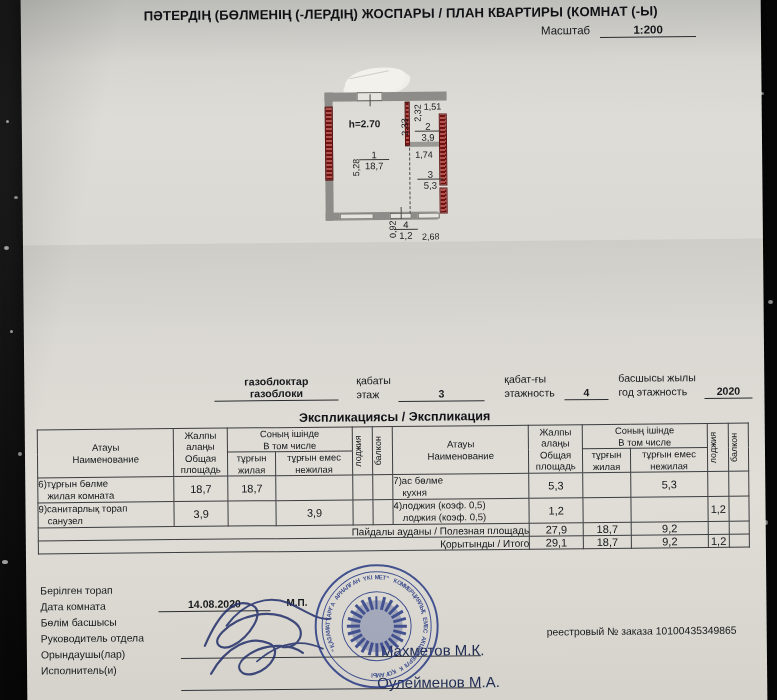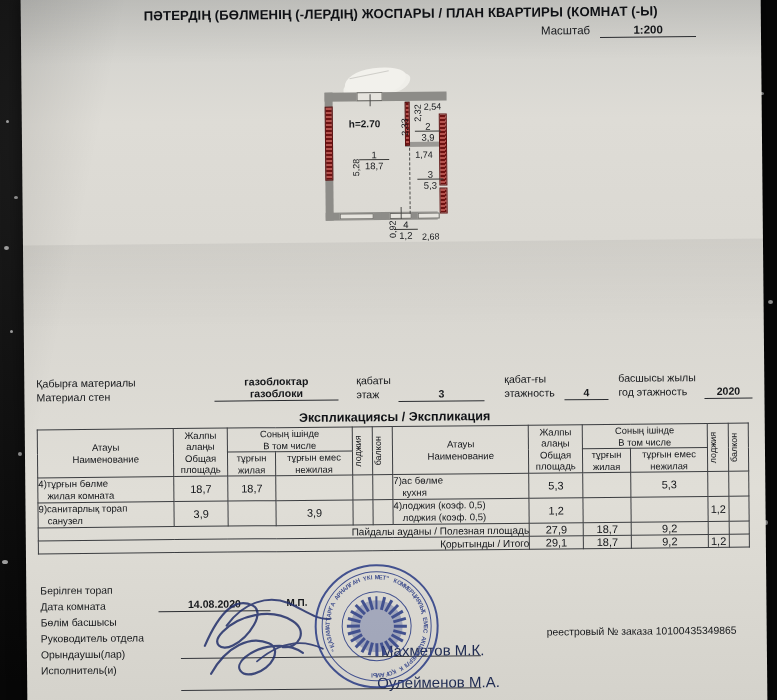--- a/index.html
+++ b/index.html
@@ -277,41 +277,37 @@
           <span class="a">18,7</span>
         </div>
         <div class="plan-txt rot90" style="left:34px; top:96px;">5,28</div>
 
         <div class="room-num" style="left:98px; top:42px; width:26px;">
           <span class="n">2</span>
           <span class="a">3,9</span>
         </div>
         <div class="plan-txt rot90" style="left:83px; top:56px;">2,33</div>
         <div class="plan-txt rot90" style="left:96px; top:42px;">2,32</div>
-        <div class="plan-txt" style="left:107px; top:22px;">2,54</div>
+        <div class="plan-txt" style="left:107px; top:22px;">1,51</div>
         <div class="plan-txt" style="left:98px; top:70px;">1,74</div>
 
         <div class="room-num" style="left:100px; top:90px; width:26px;">
           <span class="n">3</span>
           <span class="a">5,3</span>
         </div>
 
         <div class="room-num" style="left:76px; top:140px; width:24px;">
           <span class="n">4</span>
           <span class="a">1,2</span>
         </div>
         <div class="plan-txt rot90" style="left:70px; top:158px;">0,92</div>
         <div class="plan-txt" style="left:104px; top:152px;">2,68</div>
       </div>
 
       <div class="mat-row">
-        <div class="mat-cell" style="left:0; top:0;">
-          <div class="mat-k">Қабырға материалы</div>
-          <div class="mat-r">Материал стен</div>
-        </div>
         <div class="mat-cell" style="left:178px; top:0; text-align:center;">
           <div style="font-weight:bold;">газоблоктар</div>
           <div><span class="ul-val" style="width:124px;">газоблоки</span></div>
         </div>
         <div class="mat-cell" style="left:320px; top:0;">
           <div class="mat-k">қабаты</div>
           <div class="mat-r">этаж</div>
         </div>
         <div class="mat-cell" style="left:362px; top:13.5px;">
           <span class="ul-val" style="width:86px;">3</span>
@@ -394,21 +390,21 @@
             </th>
             <th class="th-nliv hdr-sub">
               <div>тұрғын емес</div>
               <div>нежилая</div>
             </th>
           </tr>
         </thead>
         <tbody>
           <tr>
             <td class="cell-name">
-              <span>4)тұрғын бөлме</span>
+              <span>6)тұрғын бөлме</span>
               <span class="l2">жилая комната</span>
             </td>
             <td class="cell-num">18,7</td>
             <td class="cell-num">18,7</td>
             <td class="cell-num"></td>
             <td class="cell-num"></td>
             <td class="cell-num"></td>
 
             <td class="cell-name">
               <span>7)ас бөлме</span>

